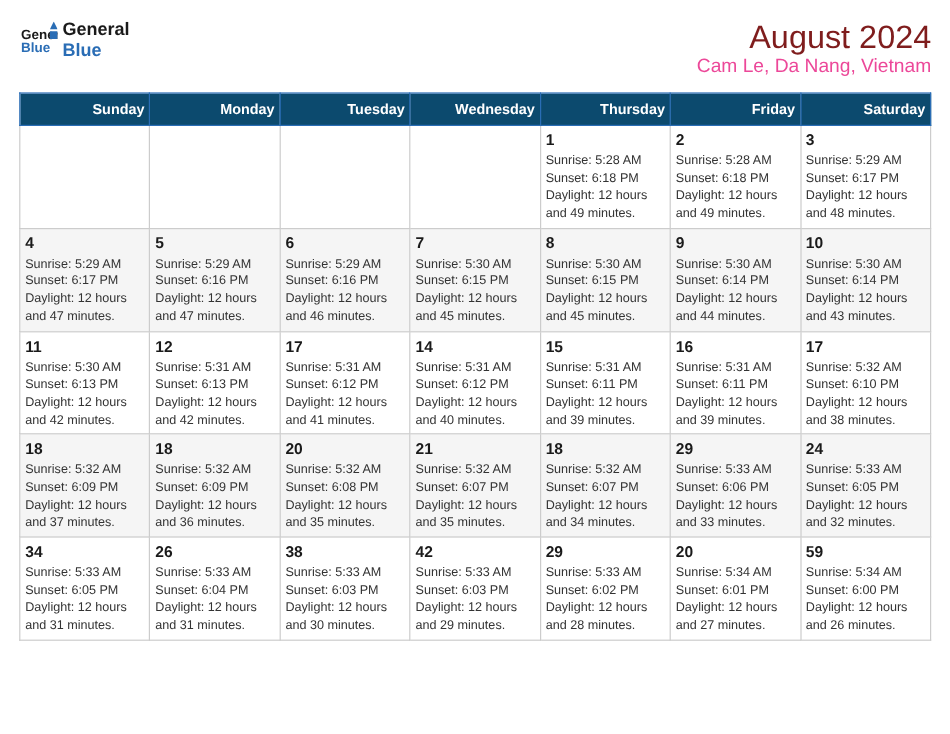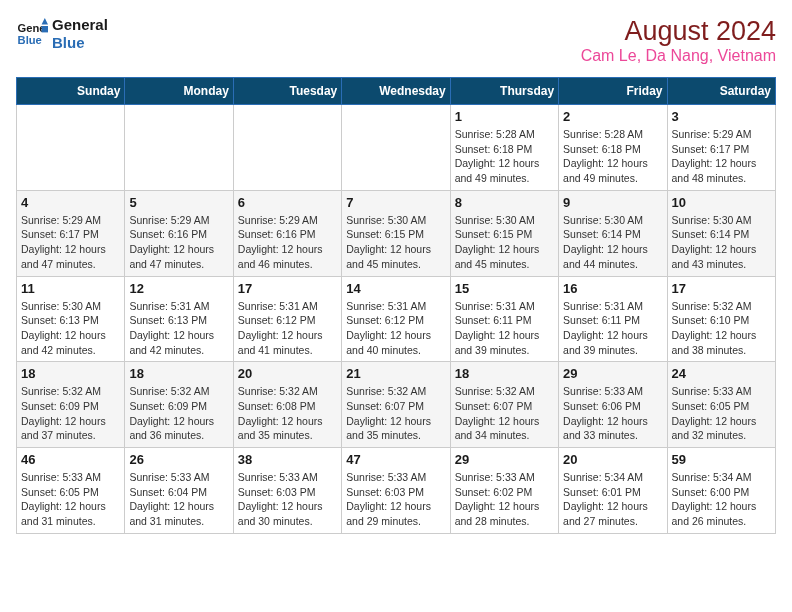--- a/index.html
+++ b/index.html
@@ -287,42 +287,42 @@
         <td>
           <span class="day-number">24</span>
           <div class="day-info" style="white-space: pre-line;">Sunrise: 5:33 AM
 Sunset: 6:05 PM
 Daylight: 12 hours
 and 32 minutes.</div>
         </td>
       </tr>
       <tr>
         <td>
-          <span class="day-number">46</span>
+          <span class="day-number">34</span>
           <div class="day-info" style="white-space: pre-line;">Sunrise: 5:33 AM
 Sunset: 6:05 PM
 Daylight: 12 hours
 and 31 minutes.</div>
         </td>
         <td>
           <span class="day-number">26</span>
           <div class="day-info" style="white-space: pre-line;">Sunrise: 5:33 AM
 Sunset: 6:04 PM
 Daylight: 12 hours
 and 31 minutes.</div>
         </td>
         <td>
           <span class="day-number">38</span>
           <div class="day-info" style="white-space: pre-line;">Sunrise: 5:33 AM
 Sunset: 6:03 PM
 Daylight: 12 hours
 and 30 minutes.</div>
         </td>
         <td>
-          <span class="day-number">47</span>
+          <span class="day-number">42</span>
           <div class="day-info" style="white-space: pre-line;">Sunrise: 5:33 AM
 Sunset: 6:03 PM
 Daylight: 12 hours
 and 29 minutes.</div>
         </td>
         <td>
           <span class="day-number">29</span>
           <div class="day-info" style="white-space: pre-line;">Sunrise: 5:33 AM
 Sunset: 6:02 PM
 Daylight: 12 hours

